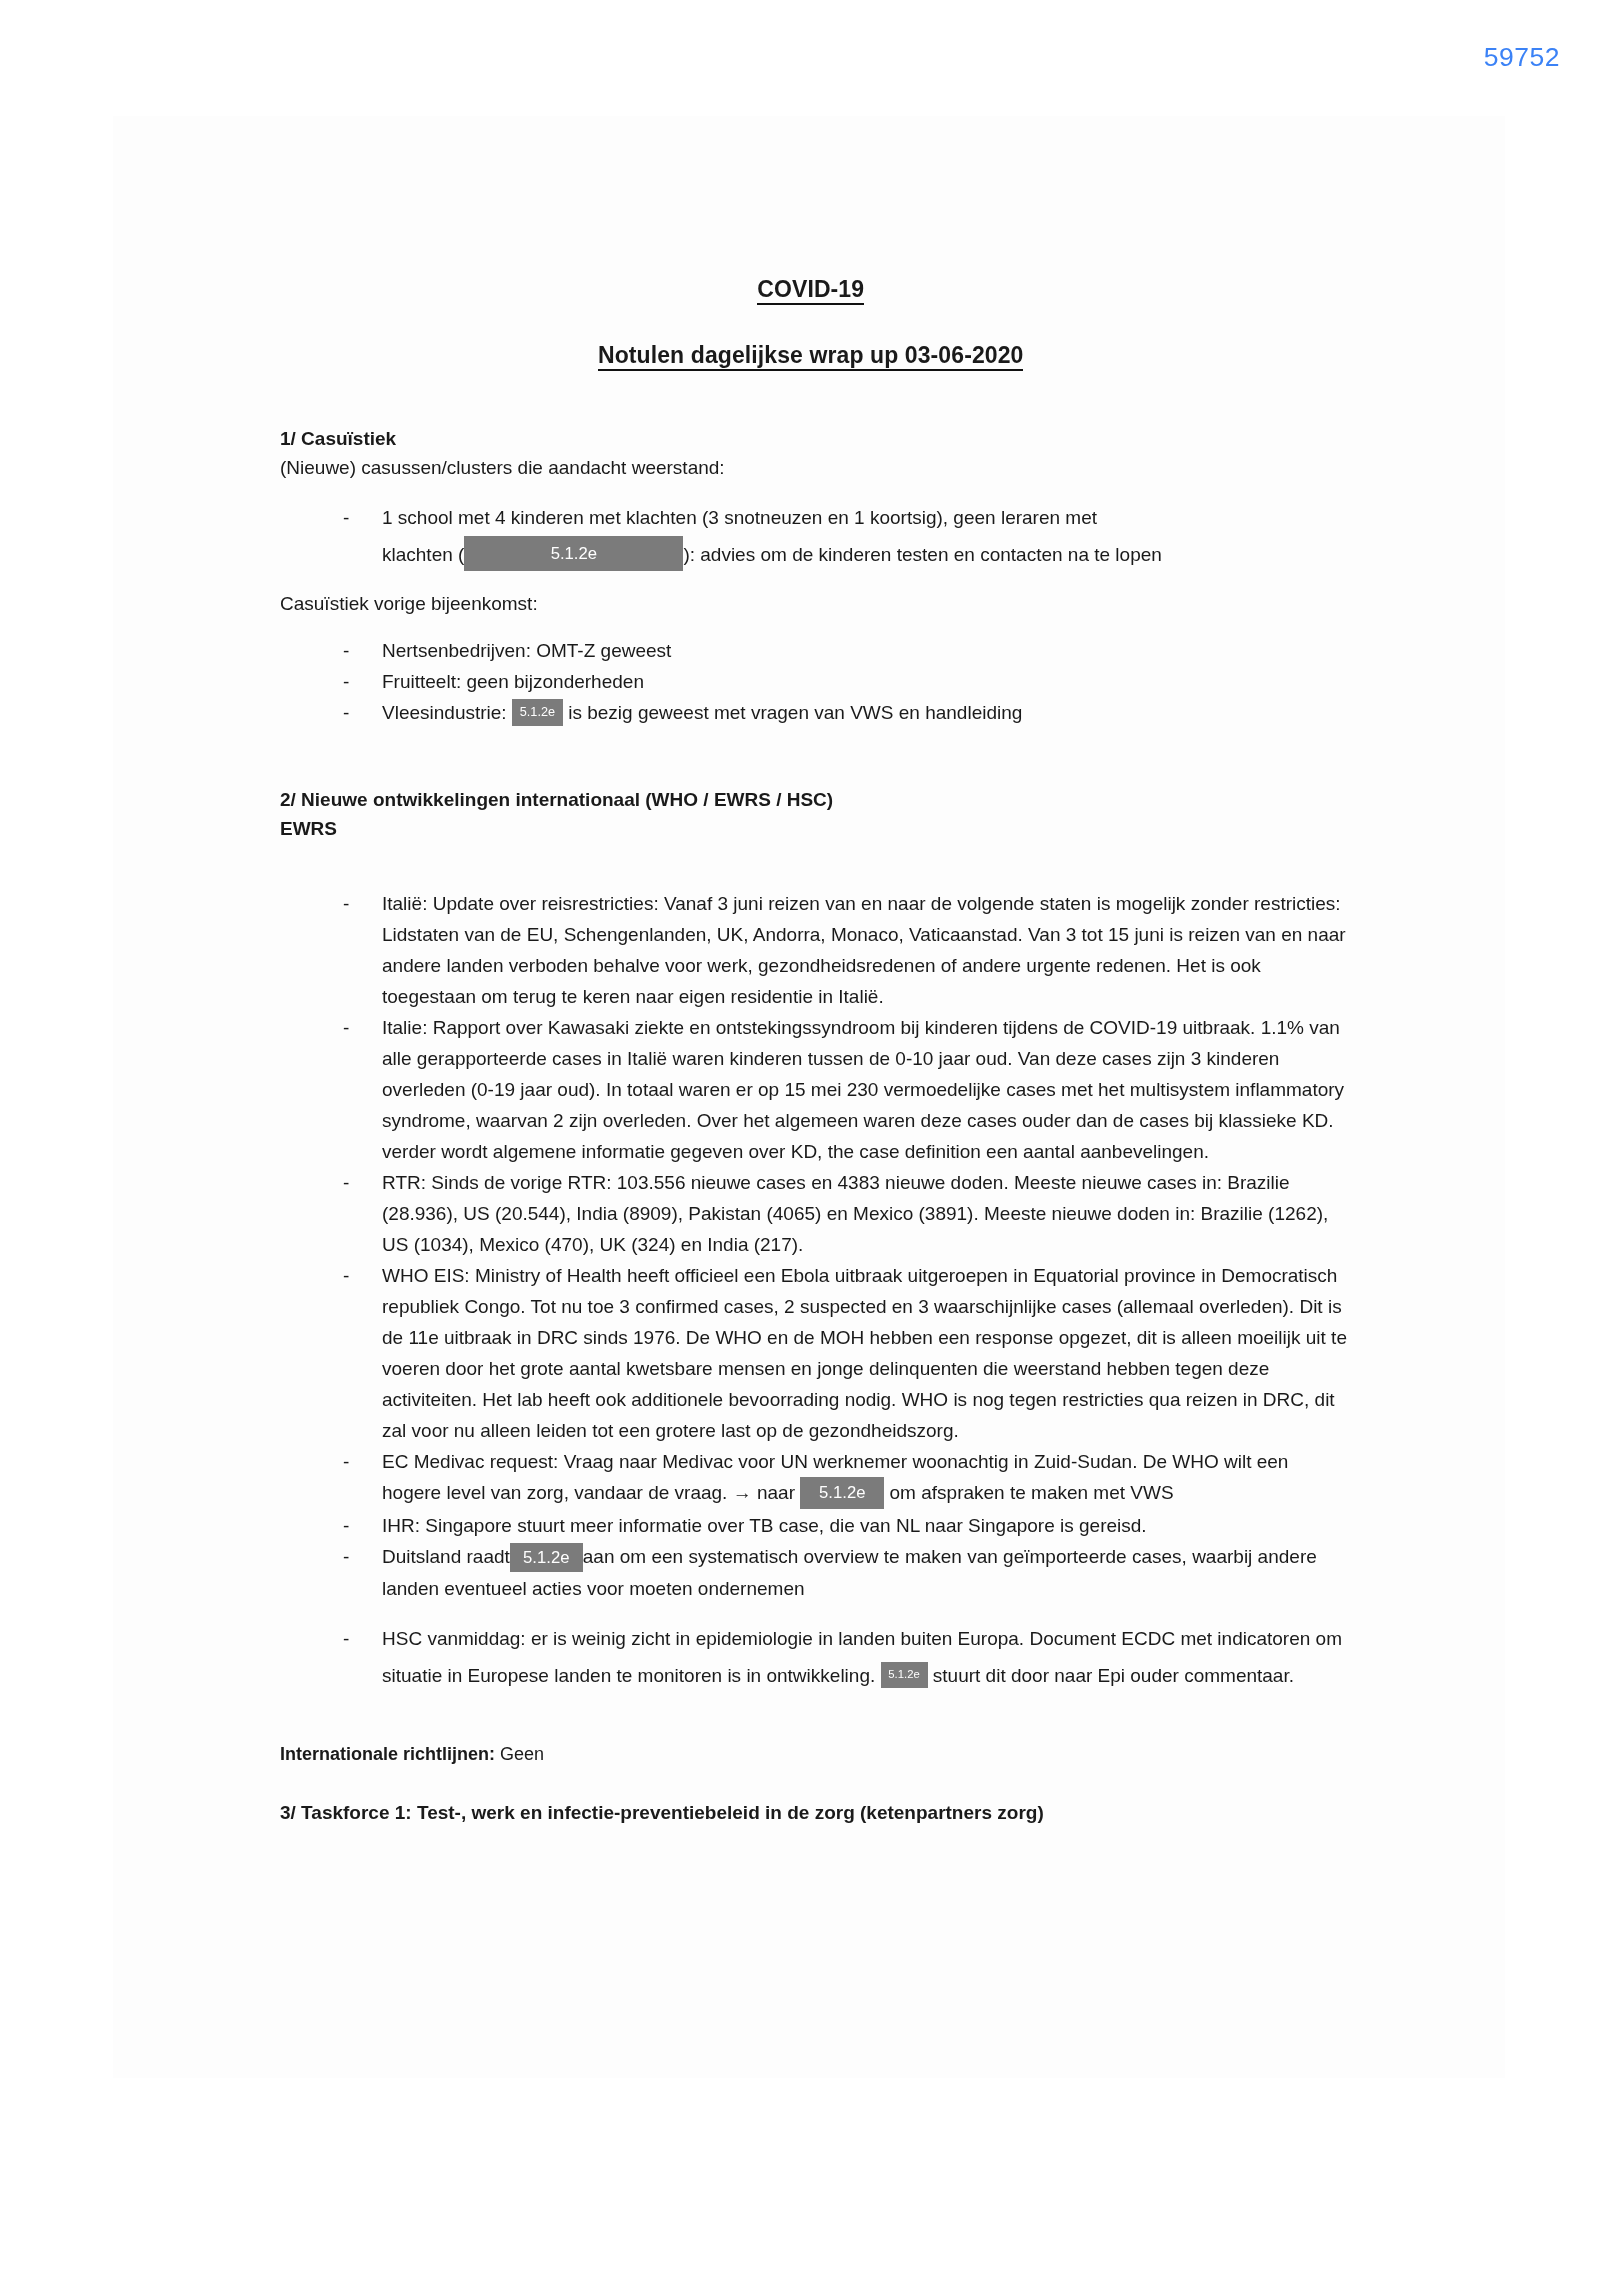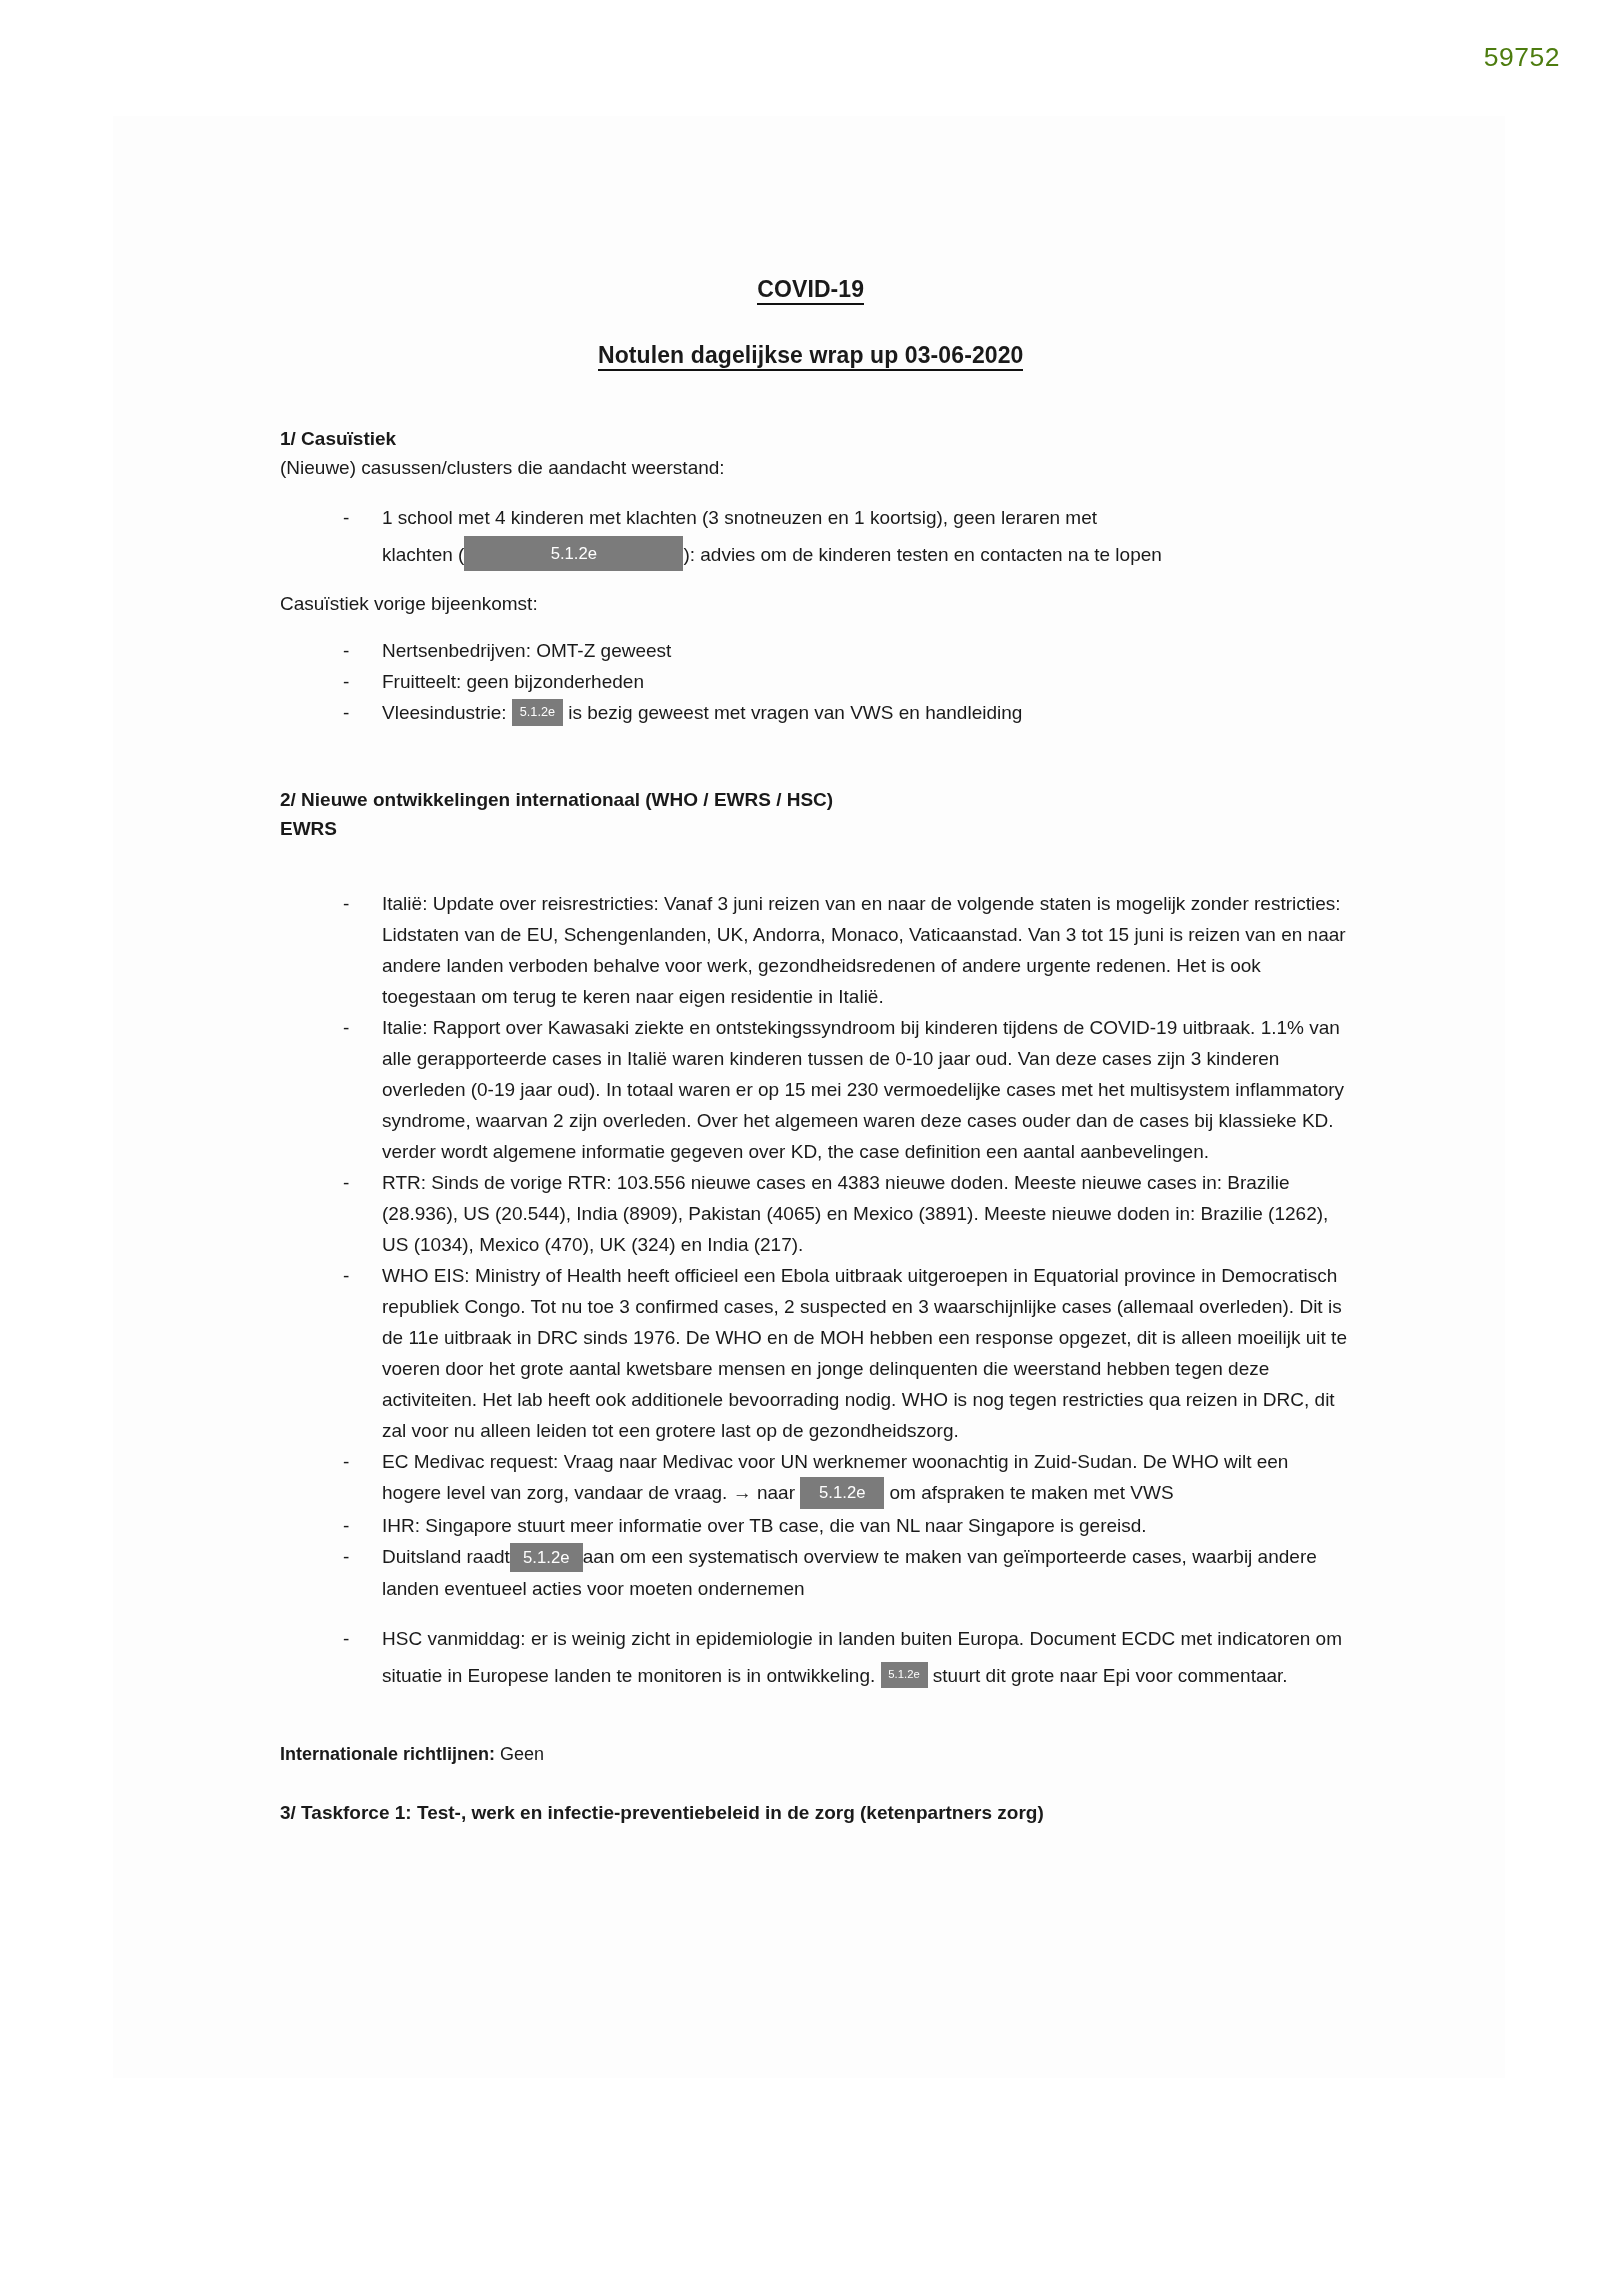--- a/index.html
+++ b/index.html
@@ -25,21 +25,21 @@
     height: 1962px;
     background: #fdfdfd;
   }
 
   .page-number {
     position: absolute;
     top: 42px;
     right: 61px;
     font-size: 26.5px;
     letter-spacing: 0.5px;
-    color: #4d7c0f;
+    color: #3b82f6;
     font-family: "Liberation Sans", sans-serif;
   }
 
   .content {
     position: absolute;
     left: 280px;
     top: 276px;
     width: 1083px;
   }
 
@@ -221,21 +221,21 @@
     </li>
     <li>
       <span>Duitsland raadt</span><span class="redact inlinebox" style="background: rgb(123, 123, 123);">5.1.2e</span><span>aan om een systematisch overview te maken van geïmporteerde cases, waarbij andere landen eventueel acties voor moeten ondernemen</span>
     </li>
   </ul>
 
   <ul class="bullets tall">
     <li>
       <span>HSC vanmiddag: er is weinig zicht in epidemiologie in landen buiten Europa. Document ECDC met indicatoren om situatie in Europese landen te monitoren is in ontwikkeling.</span>
       <span class="redact tiny" style="background: rgb(123, 123, 123);">5.1.2e</span>
-      <span>stuurt dit grote naar Epi voor commentaar.</span>
+      <span>stuurt dit door naar Epi ouder commentaar.</span>
     </li>
   </ul>
 
   <div class="gap-md"></div>
 
   <div class="mixed-heading">
     <b>Internationale richtlijnen:</b>
     <span>Geen</span>
   </div>
 

